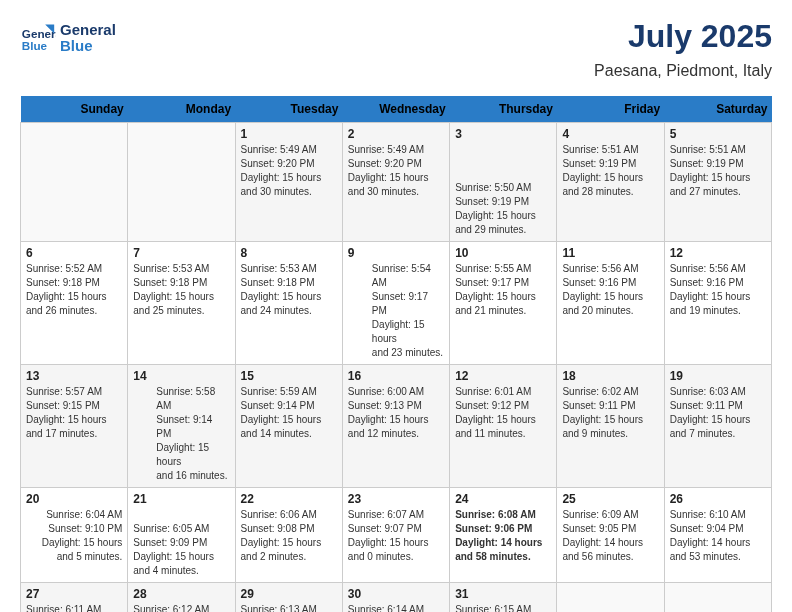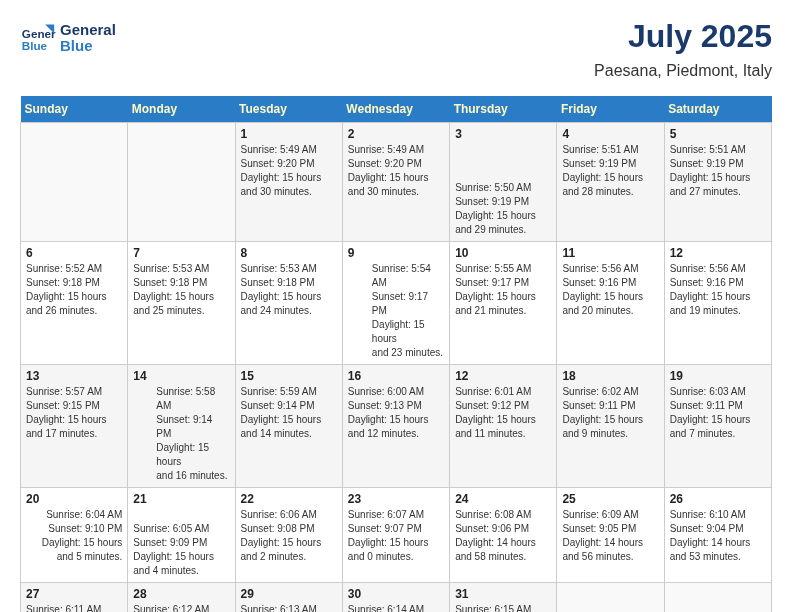--- a/index.html
+++ b/index.html
@@ -37,23 +37,23 @@
       color: #333;
       margin-top: 10px;
     }
     .calendar {
       width: 100%;
       border-collapse: collapse;
       font-size: 11px;
     }
     .calendar th {
       background: #2a7cc7;
-      color: #fef9c3;
+      color: #000000;
       padding: 6px 4px;
-      text-align: left;
+      text-align: right;
       font-size: 12px;
       font-weight: bold;
     }
     .calendar td {
       border: 1px solid #ccc;
       vertical-align: top;
       padding: 4px 5px;
       width: calc(100% / 7);
       height: 90px;
       background: #fff;
@@ -277,21 +277,21 @@
         </td>
         <td>
           <span class="day-num">23</span>
           <div class="day-info" style="white-space: pre-line;">Sunrise: 6:07 AM
 Sunset: 9:07 PM
 Daylight: 15 hours
 and 0 minutes.</div>
         </td>
         <td>
           <span class="day-num">24</span>
-          <div class="day-info" style="white-space: pre-line;">Sunrise: 6:08 AM
+          <div class="day-info" style="white-space: pre-line; font-weight: bold;">Sunrise: 6:08 AM
 Sunset: 9:06 PM
 Daylight: 14 hours
 and 58 minutes.</div>
         </td>
         <td>
           <span class="day-num">25</span>
           <div class="day-info" style="white-space: pre-line;">Sunrise: 6:09 AM
 Sunset: 9:05 PM
 Daylight: 14 hours
 and 56 minutes.</div>

